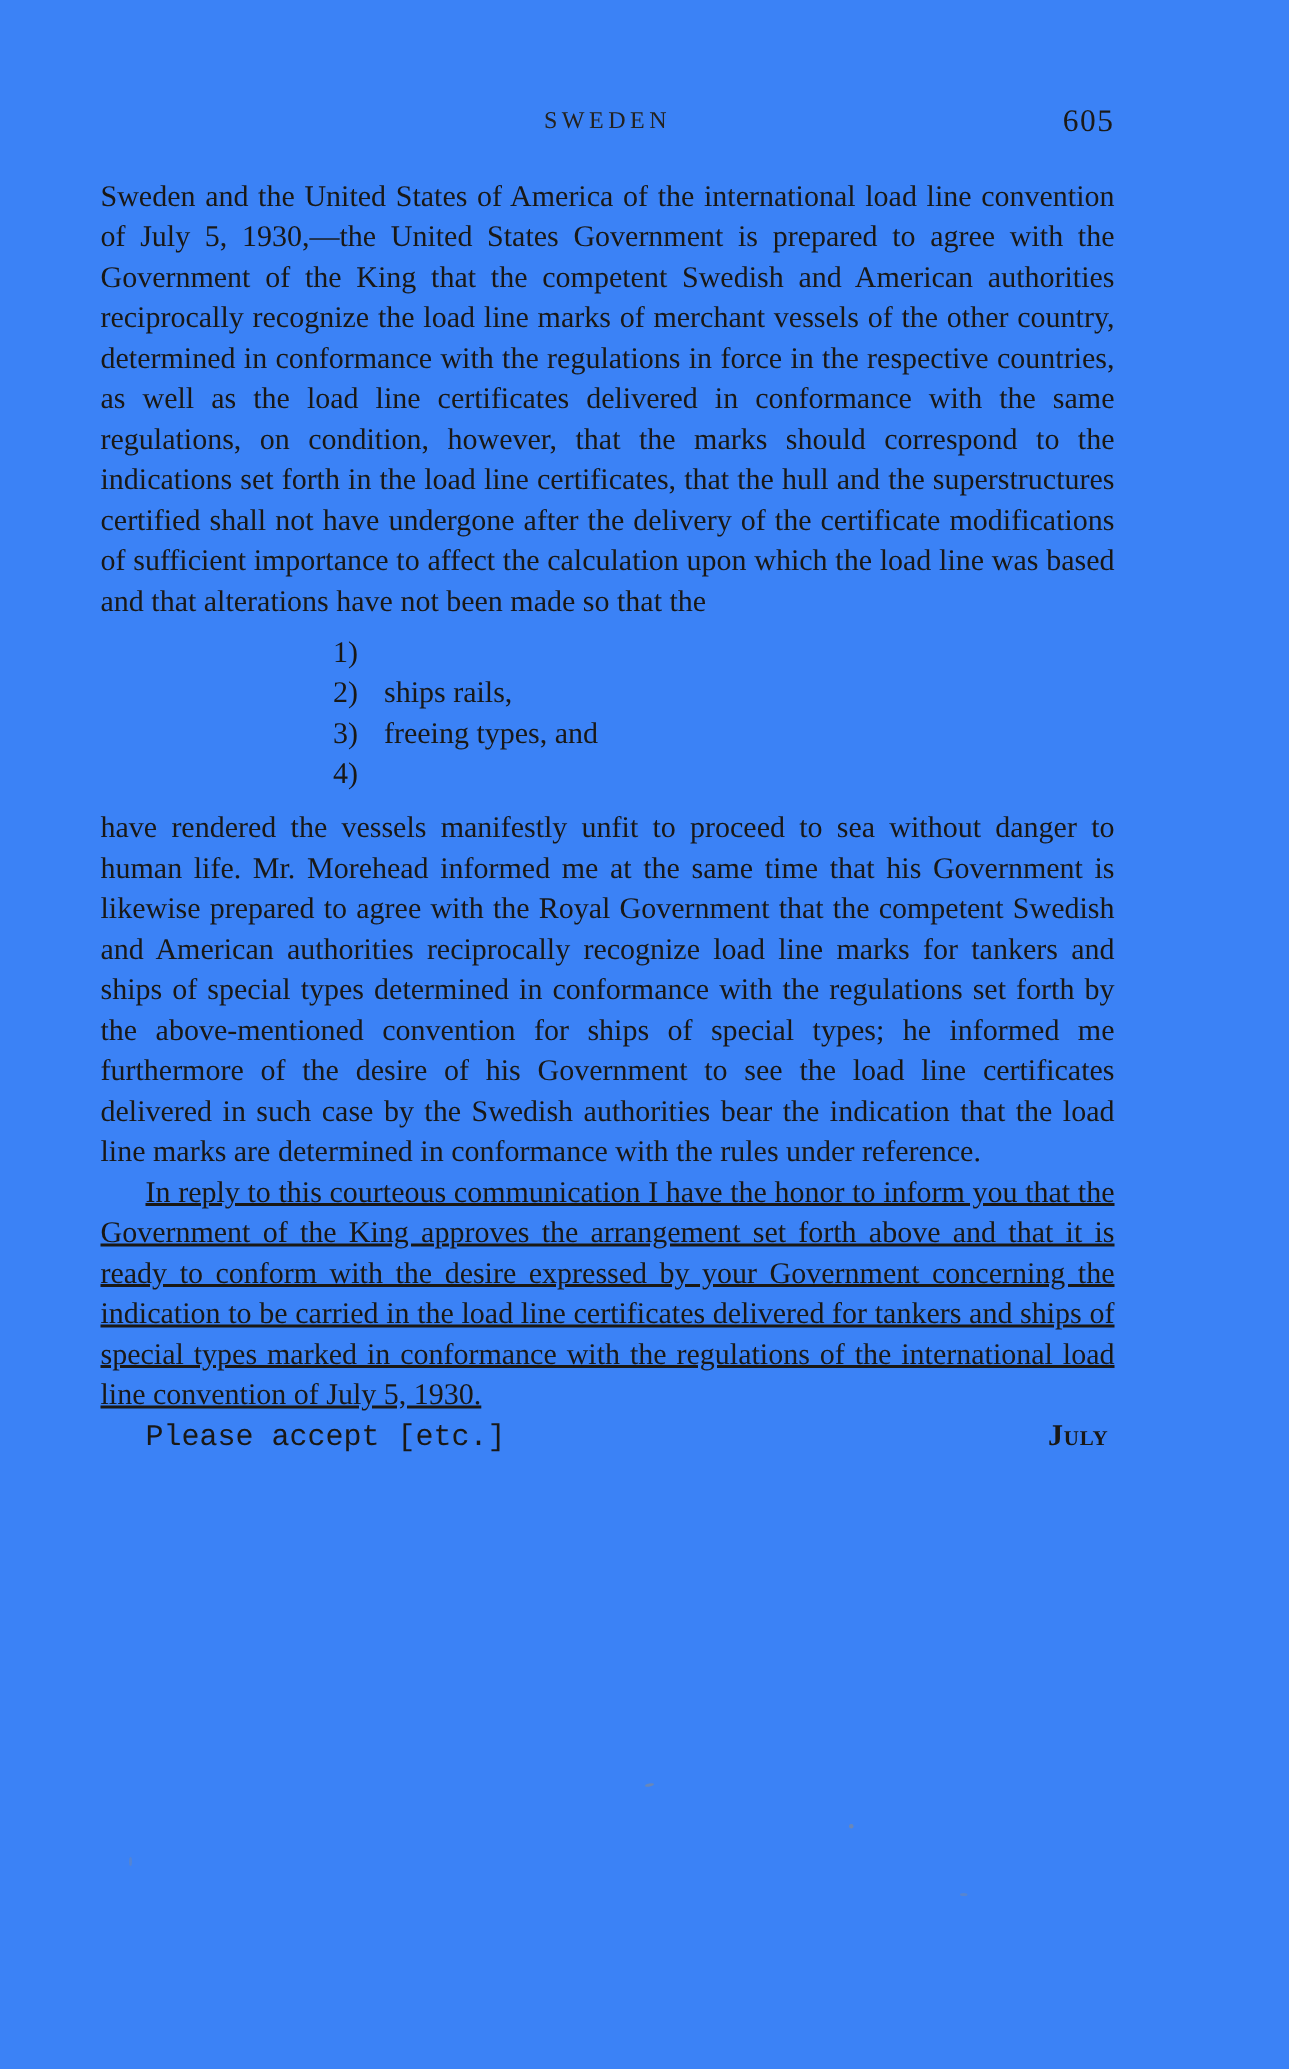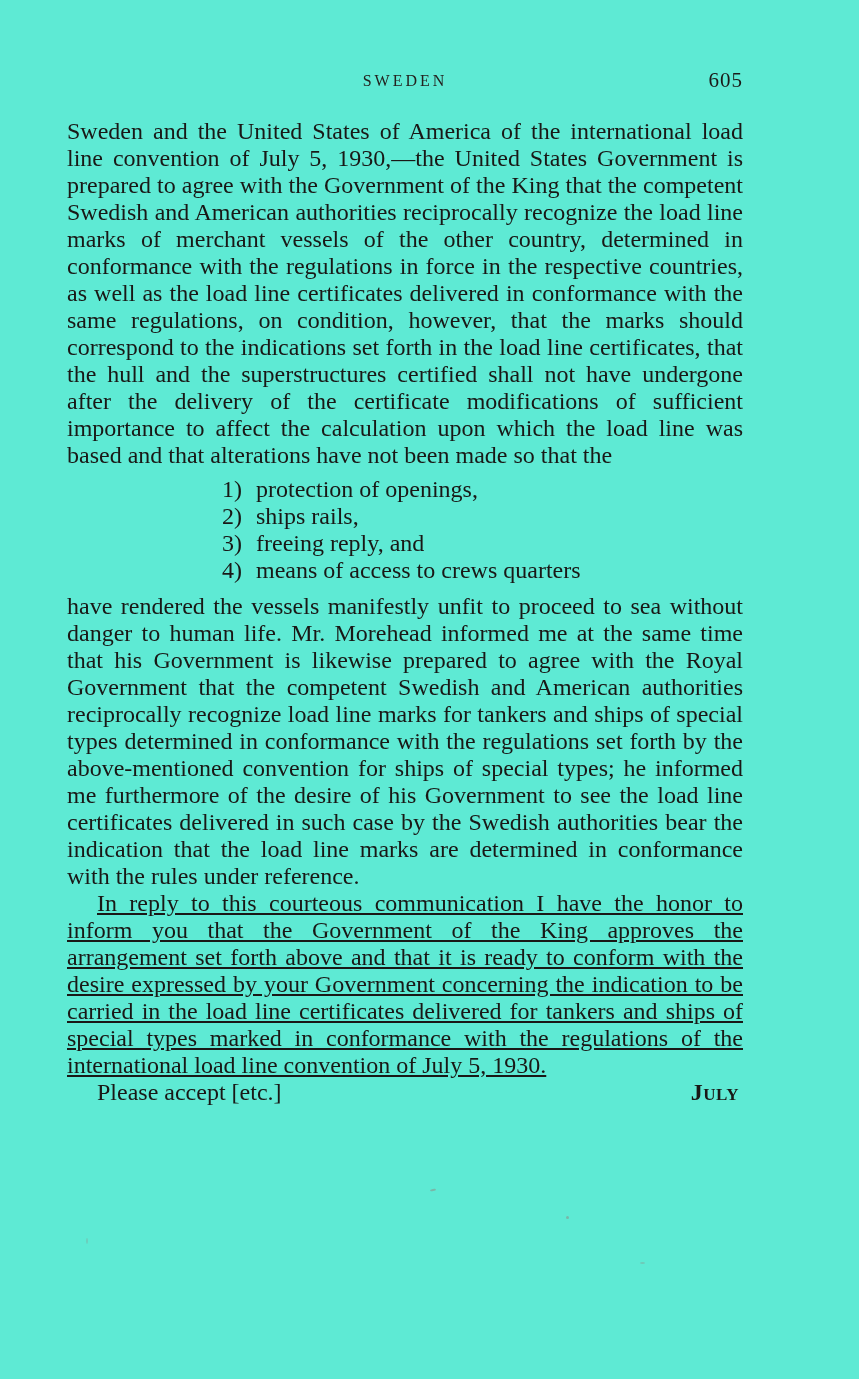--- a/index.html
+++ b/index.html
@@ -6,21 +6,21 @@
   html, body { margin: 0; padding: 0; }
   body {
     background: #e9e7e2;
     font-family: "Liberation Serif", "DejaVu Serif", serif;
   }
   .page {
     position: relative;
     width: 859px;
     height: 1379px;
     margin: 0 auto;
-    background: #5eead4;
+    background: #3b82f6;
     color: #1b1a18;
     padding: 72px 116px 0 67px;
     overflow: hidden;
   }
   .running-head-row {
     position: relative;
     text-align: center;
     height: 26px;
     margin-bottom: 20px;
   }
@@ -32,41 +32,41 @@
   .page-number {
     position: absolute;
     right: 0;
     top: -4px;
     font-size: 21px;
     letter-spacing: 1px;
     color: #1b1a18;
     font-family: Liberation Serif, serif;
   }
   .body-text {
-    font-size: 24px;
+    font-size: 20px;
     line-height: 27px;
     text-align: justify;
     color: #191816;
   }
   .body-text p { margin: 0; }
   p.indent { text-indent: 30px; text-decoration: underline; }
   .numbered-list {
     margin: 7px 0 9px 155px;
   }
   .list-row { display: flex; }
   .list-num {
     width: 34px;
     flex: none;
   }
   .closing-row {
     display: flex;
     justify-content: space-between;
     align-items: baseline;
   }
-  .closing-text { margin-left: 30px; }
+  .closing-text { margin-left: 30px; font-family: Liberation Mono, monospace; }
   .signature {
     font-variant: small-caps;
     font-weight: bold;
     letter-spacing: 0.5px;
     padding-right: 4px;
   }
   
   .speck {
     position: absolute;
     background: #8f8c85;
@@ -88,33 +88,31 @@
     <span class="page-number">605</span>
   </div>
 
   <div class="body-text">
 
     <p>Sweden and the United States of America of the international load line convention of July 5, 1930,—the United States Government is prepared to agree with the Government of the King that the competent Swedish and American authorities reciprocally recognize the load line marks of merchant vessels of the other country, determined in conformance with the regulations in force in the respective countries, as well as the load line certificates delivered in conformance with the same regulations, on condition, however, that the marks should correspond to the indications set forth in the load line certificates, that the hull and the superstructures certified shall not have undergone after the delivery of the certificate modifications of sufficient importance to affect the calculation upon which the load line was based and that alterations have not been made so that the</p>
 
     <div class="numbered-list">
       <div class="list-row">
         <span class="list-num">1)</span>
-        <span class="list-text">protection of openings,</span>
       </div>
       <div class="list-row">
         <span class="list-num">2)</span>
         <span class="list-text">ships rails,</span>
       </div>
       <div class="list-row">
         <span class="list-num">3)</span>
-        <span class="list-text">freeing reply, and</span>
+        <span class="list-text">freeing types, and</span>
       </div>
       <div class="list-row">
         <span class="list-num">4)</span>
-        <span class="list-text">means of access to crews quarters</span>
       </div>
     </div>
 
     <p>have rendered the vessels manifestly unfit to proceed to sea without danger to human life. Mr. Morehead informed me at the same time that his Government is likewise prepared to agree with the Royal Government that the competent Swedish and American authorities reciprocally recognize load line marks for tankers and ships of special types determined in conformance with the regulations set forth by the above-mentioned convention for ships of special types; he informed me furthermore of the desire of his Government to see the load line certificates delivered in such case by the Swedish authorities bear the indication that the load line marks are determined in conformance with the rules under reference.</p>
 
     <p class="indent">In reply to this courteous communication I have the honor to inform you that the Government of the King approves the arrangement set forth above and that it is ready to conform with the desire expressed by your Government concerning the indication to be carried in the load line certificates delivered for tankers and ships of special types marked in conformance with the regulations of the international load line convention of July 5, 1930.</p>
 
 
     <div class="closing-row">
       <span class="closing-text">Please accept [etc.]</span>

